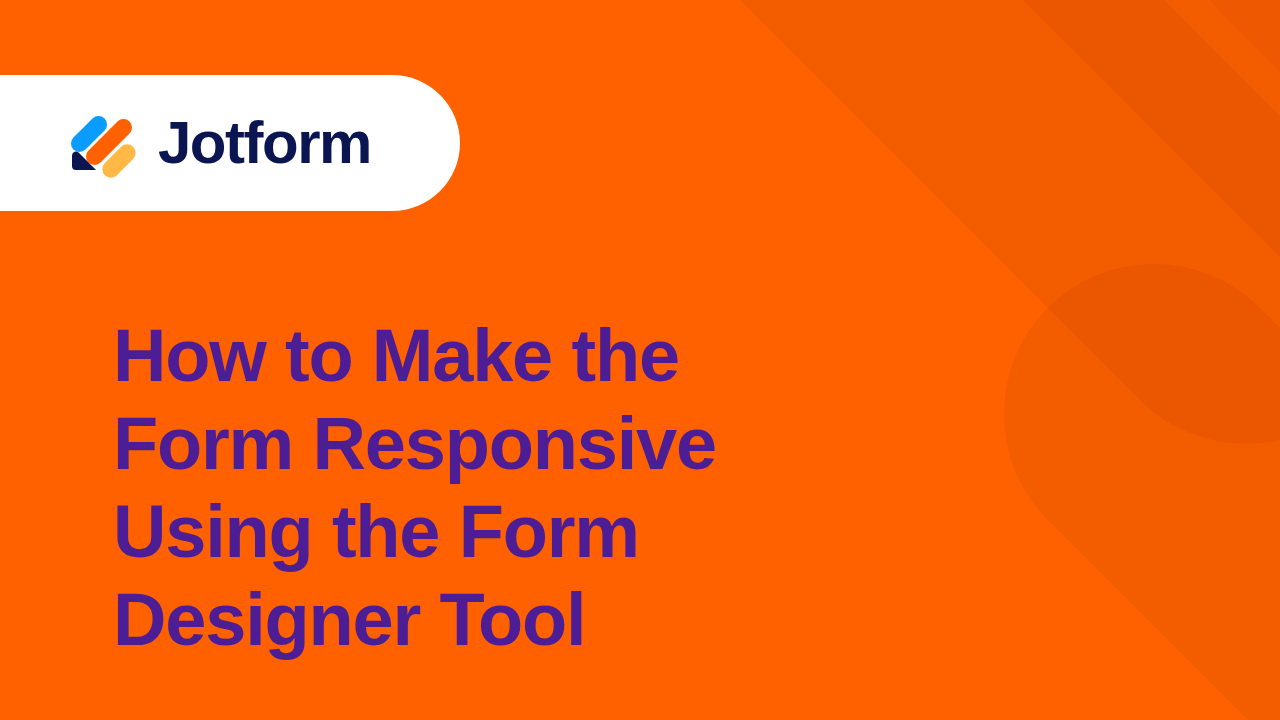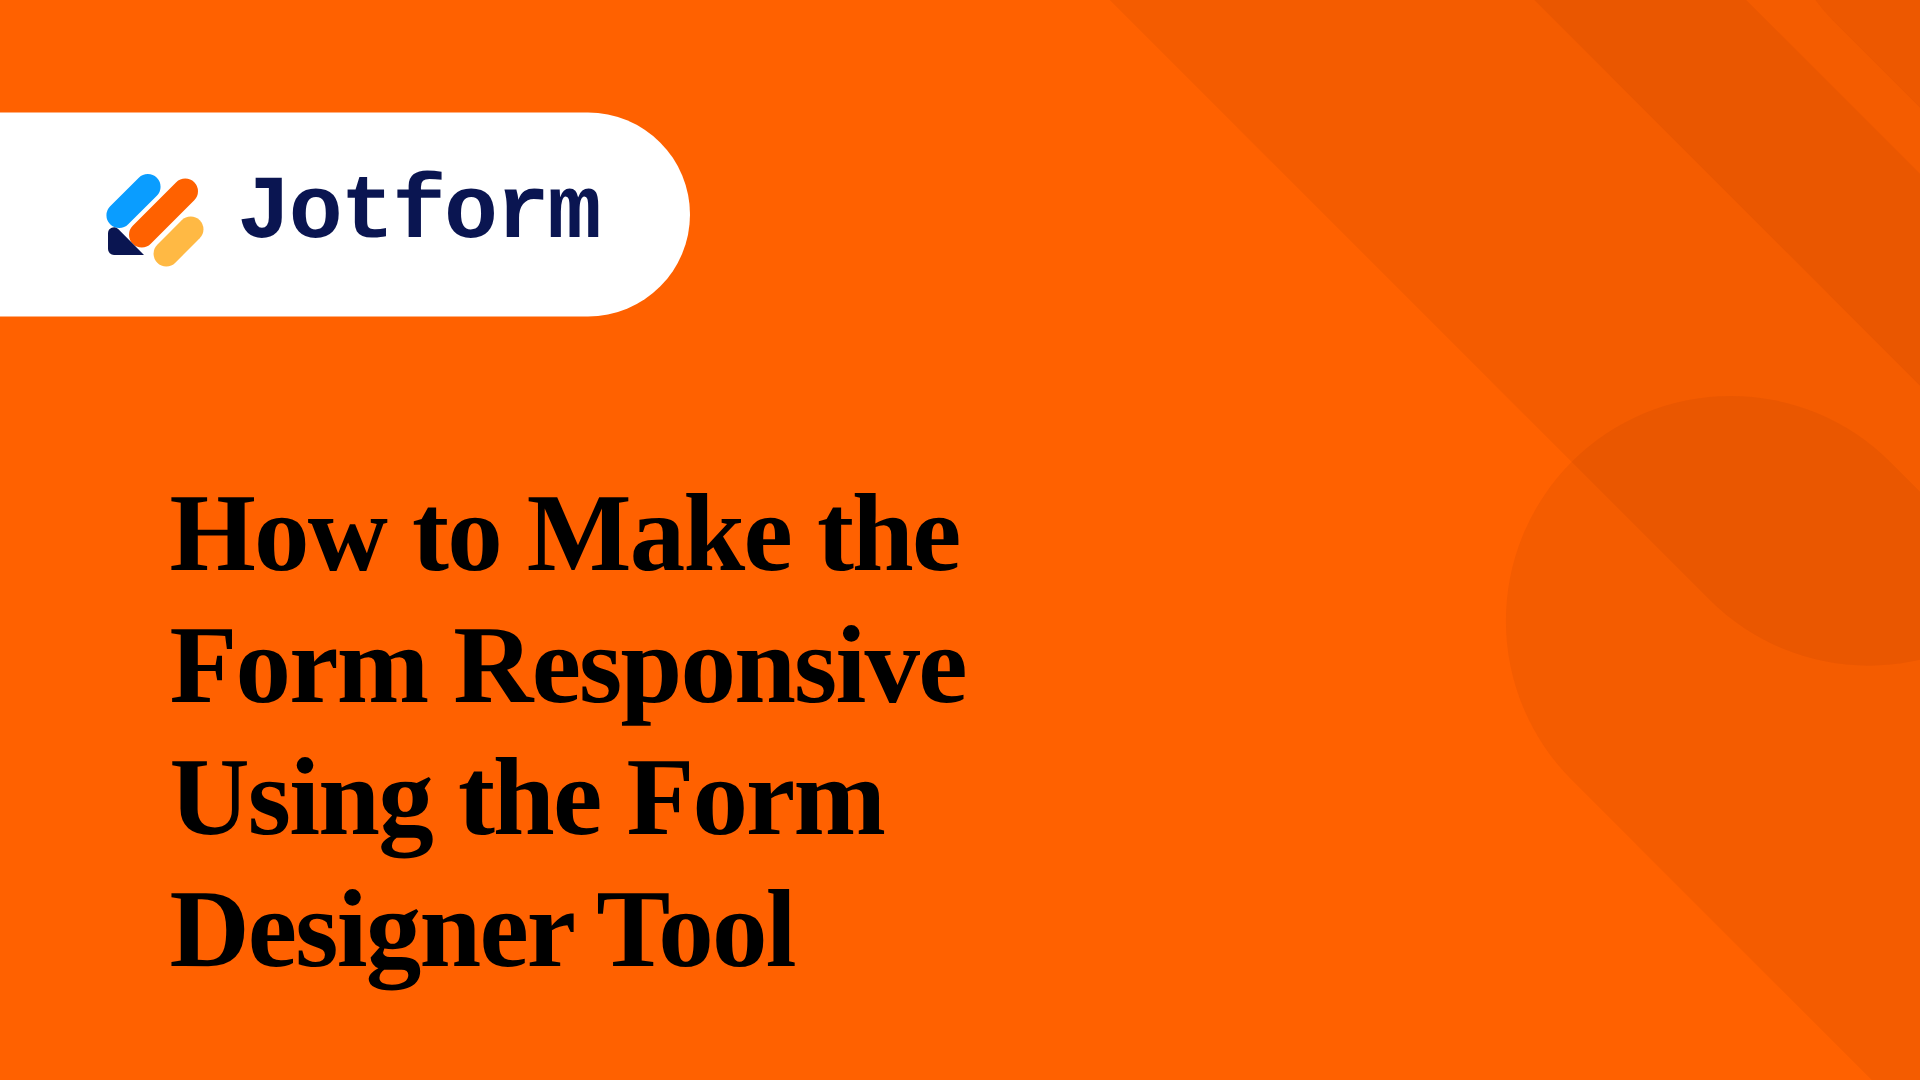--- a/index.html
+++ b/index.html
@@ -98,36 +98,36 @@
     display: block;
   }
 
   .logo-wordmark {
     font-size: 60px;
     font-weight: 700;
     letter-spacing: -1.5px;
     color: #0a1551;
     line-height: 1;
     white-space: nowrap;
-    font-family: Liberation Mono, monospace;
+    font-family: Liberation Sans, sans-serif;
   }
 
   
   .headline {
     position: absolute;
     left: 113px;
     top: 262px;
     width: 640px;
-    color: #000000;
+    color: #4c1d95;
     font-size: 74px;
     font-weight: 700;
     line-height: 88px;
     letter-spacing: -1.2px;
     white-space: pre-line;
-    font-family: Liberation Serif, serif;
+    font-family: Liberation Sans, sans-serif;
   }
 </style>
 </head>
 <body>
 
 <div id="stage">
 
   <div class="bg-layer">
     <div class="pill pill-a"></div>
     <div class="pill pill-b"></div>

